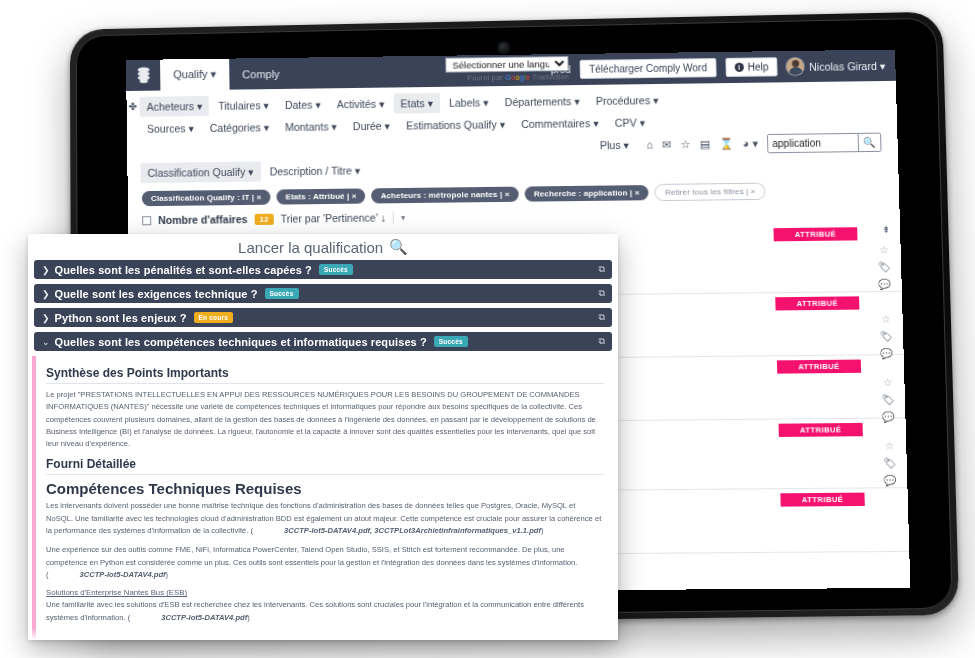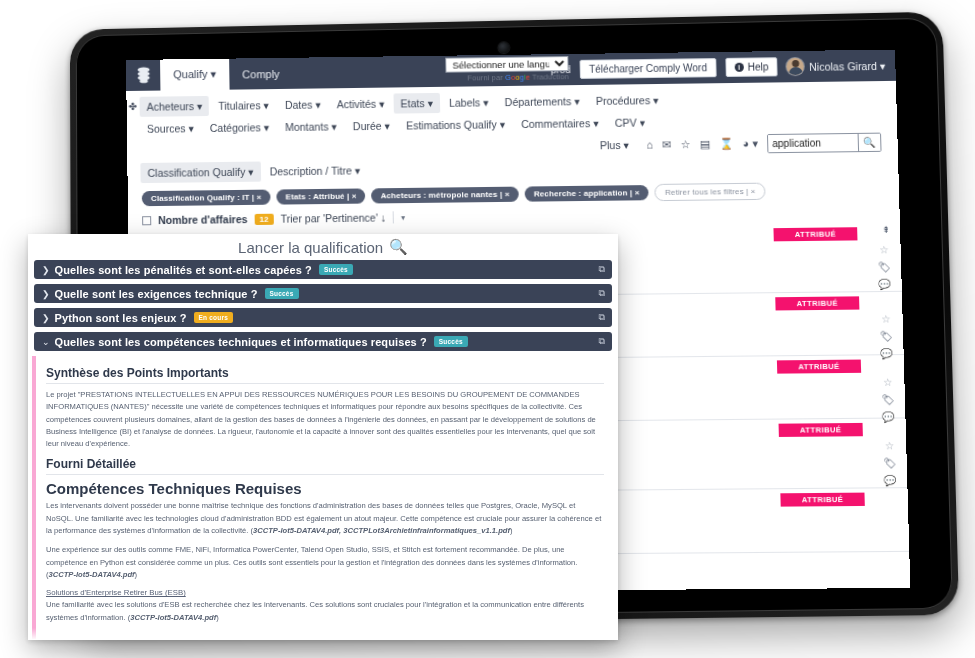--- a/index.html
+++ b/index.html
@@ -175,21 +175,21 @@
   .acc-body{
     margin:0 4px; padding:4px 10px 8px 10px; color:#404a5c;
     border-left:4px solid #f9a8d4;
   }
   .h-sec{ font-size:12px; font-weight:bold; color:#2f394b; margin:6px 0 3px 0;}
   .hr{ height:1px; background:#e2e5ea; margin:3px 0 5px 0;}
   .p{ font-size:7.6px; line-height:1.62; color:#555f70; margin:0 0 7px 0; text-align:left;}
   .h-sub{ font-size:15px; font-weight:bold; color:#2f394b; margin:2px 0 3px 0;}
   .h-link{ font-size:7.8px; color:#5a6personally; }
   .h-link{ font-size:7.8px; color:#586277; text-decoration:underline; margin:6px 0 2px 0; display:block;}
-  .ital{ font-style:italic; font-weight:bold; }
+  .ital{ font-style:italic; font-weight:bold;padding-left:31px; }
 
   
   .modal-fade{ position:absolute; left:0; right:0; bottom:0; height:12px;
                background:linear-gradient(to bottom, rgba(255,255,255,0), #fff);}
 </style>
 </head>
 <body>
 
 <div id="stage">
 
@@ -424,21 +424,21 @@
 
       <div class="h-sec">Fourni Détaillée</div>
       <div class="hr"></div>
 
       <div class="h-sub">Compétences Techniques Requises</div>
 
       <p class="p"><span>Les intervenants doivent posséder une bonne maîtrise technique des fonctions d'administration des bases de données telles que Postgres, Oracle, MySQL et NoSQL. Une familiarité avec les technologies cloud d'administration BDD est également un atout majeur. Cette compétence est cruciale pour assurer la cohérence et la performance des systèmes d'information de la collectivité. (</span><span class="ital">3CCTP-lot5-DATAV4.pdf, 3CCTPLot3Archietinfrainformatiques_v1.1.pdf</span><span>)</span></p>
 
       <p class="p"><span>Une expérience sur des outils comme FME, NiFi, Informatica PowerCenter, Talend Open Studio, SSIS, et Stitch est fortement recommandée. De plus, une compétence en Python est considérée comme un plus. Ces outils sont essentiels pour la gestion et l'intégration des données dans les systèmes d'information. (</span><span class="ital">3CCTP-lot5-DATAV4.pdf</span><span>)</span></p>
 
-      <a class="h-link">Solutions d'Enterprise Retirer Bus (ESB)</a>
+      <a class="h-link">Solutions d'Enterprise Nantes Bus (ESB)</a>
       <p class="p"><span>Une familiarité avec les solutions d'ESB est recherchée chez les intervenants. Ces solutions sont cruciales pour l'intégration et la communication entre différents systèmes d'information. (</span><span class="ital">3CCTP-lot5-DATAV4.pdf</span><span>)</span></p>
 
     </div>
 
     <div class="modal-fade"></div>
   </div>
 
 </div>
 
 </body></html>

